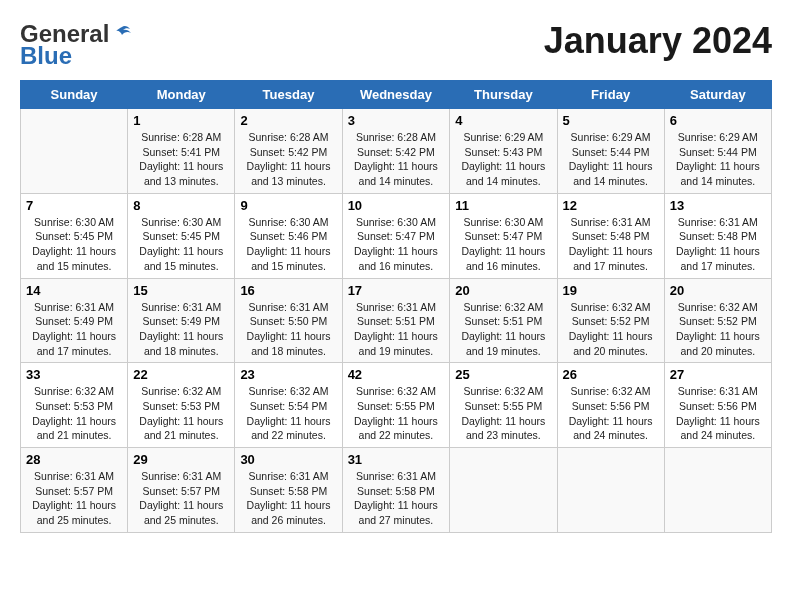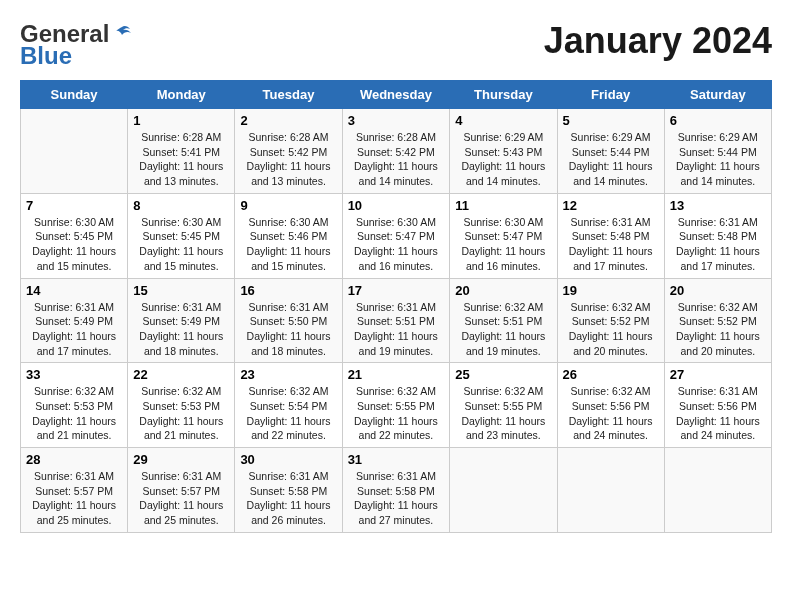--- a/index.html
+++ b/index.html
@@ -201,21 +201,21 @@
         </td>
         <td>
           <span class="day-number">22</span>
           <div class="cell-content">Sunrise: 6:32 AM<br>Sunset: 5:53 PM<br>Daylight: 11 hours<br>and 21 minutes.</div>
         </td>
         <td>
           <span class="day-number">23</span>
           <div class="cell-content">Sunrise: 6:32 AM<br>Sunset: 5:54 PM<br>Daylight: 11 hours<br>and 22 minutes.</div>
         </td>
         <td>
-          <span class="day-number">21</span>
+          <span class="day-number">42</span>
           <div class="cell-content">Sunrise: 6:32 AM<br>Sunset: 5:55 PM<br>Daylight: 11 hours<br>and 22 minutes.</div>
         </td>
         <td>
           <span class="day-number">25</span>
           <div class="cell-content">Sunrise: 6:32 AM<br>Sunset: 5:55 PM<br>Daylight: 11 hours<br>and 23 minutes.</div>
         </td>
         <td>
           <span class="day-number">26</span>
           <div class="cell-content">Sunrise: 6:32 AM<br>Sunset: 5:56 PM<br>Daylight: 11 hours<br>and 24 minutes.</div>
         </td>

